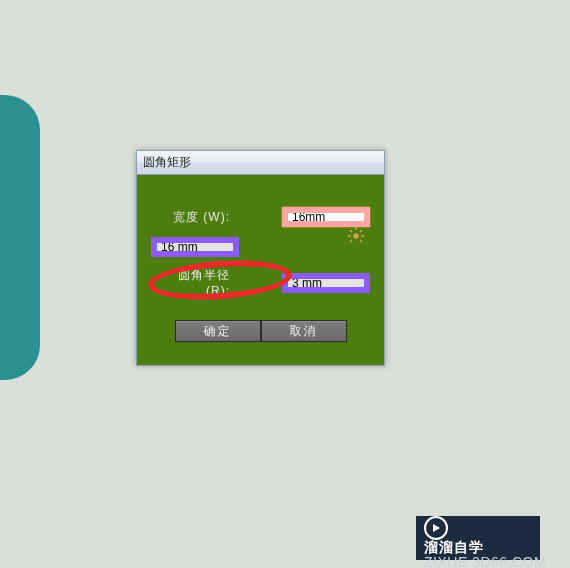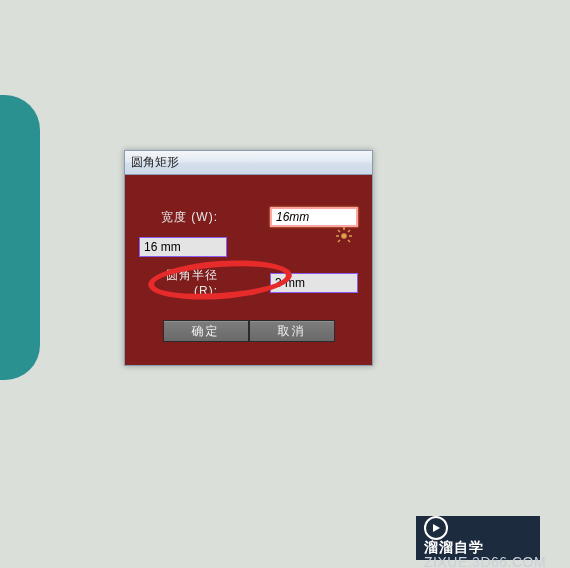--- a/index.html
+++ b/index.html
@@ -15,26 +15,26 @@
       position: absolute;
       left: -150px;
       top: 95px;
       width: 190px;
       height: 285px;
       background: #2b9090;
       border-radius: 35px;
     }
     .dialog {
       position: absolute;
-      left: 124px;
+      left: 136px;
       top: 150px;
       width: 249px;
       height: 216px;
       border: 1px solid #8a9db5;
-      background: #7f1d1d;
+      background: #4d7c0f;
       box-shadow: 0 0 6px rgba(0,0,0,0.3);
     }
     .dialog-titlebar {
       height: 24px;
       background: linear-gradient(to bottom, #f4f7fb 0%, #e3eaf2 45%, #d4dfec 55%, #cfdaea 100%);
       border-bottom: 1px solid #8a9db5;
       display: flex;
       align-items: center;
       padding-left: 6px;
       font-size: 12px;
@@ -56,31 +56,30 @@
       text-align: right;
       color: #e8e8e8;
       font-size: 12px;
       padding-right: 4px;
       letter-spacing: 1px;
     }
     .form-input {
       width: 88px;
       height: 20px;
       background: #e4e4e4;
-      border: 1px solid #8b5cf6;
+      border: 6px solid #8b5cf6;
       padding: 0 4px;
       font-size: 12px;
       color: #000;
       font-family: sans-serif;
     }
     .form-input.focused {
       background: #fff;
-      border: 2px solid #fca5a5;
+      border: 6px solid #fca5a5;
       box-shadow: 0 0 2px #f59a3a;
-      font-style: italic;
     }
     .tip-icon {
       position: absolute;
       right: 18px;
       top: 50px;
       width: 20px;
       height: 20px;
       color: #d8a050;
     }
     .button-row {

